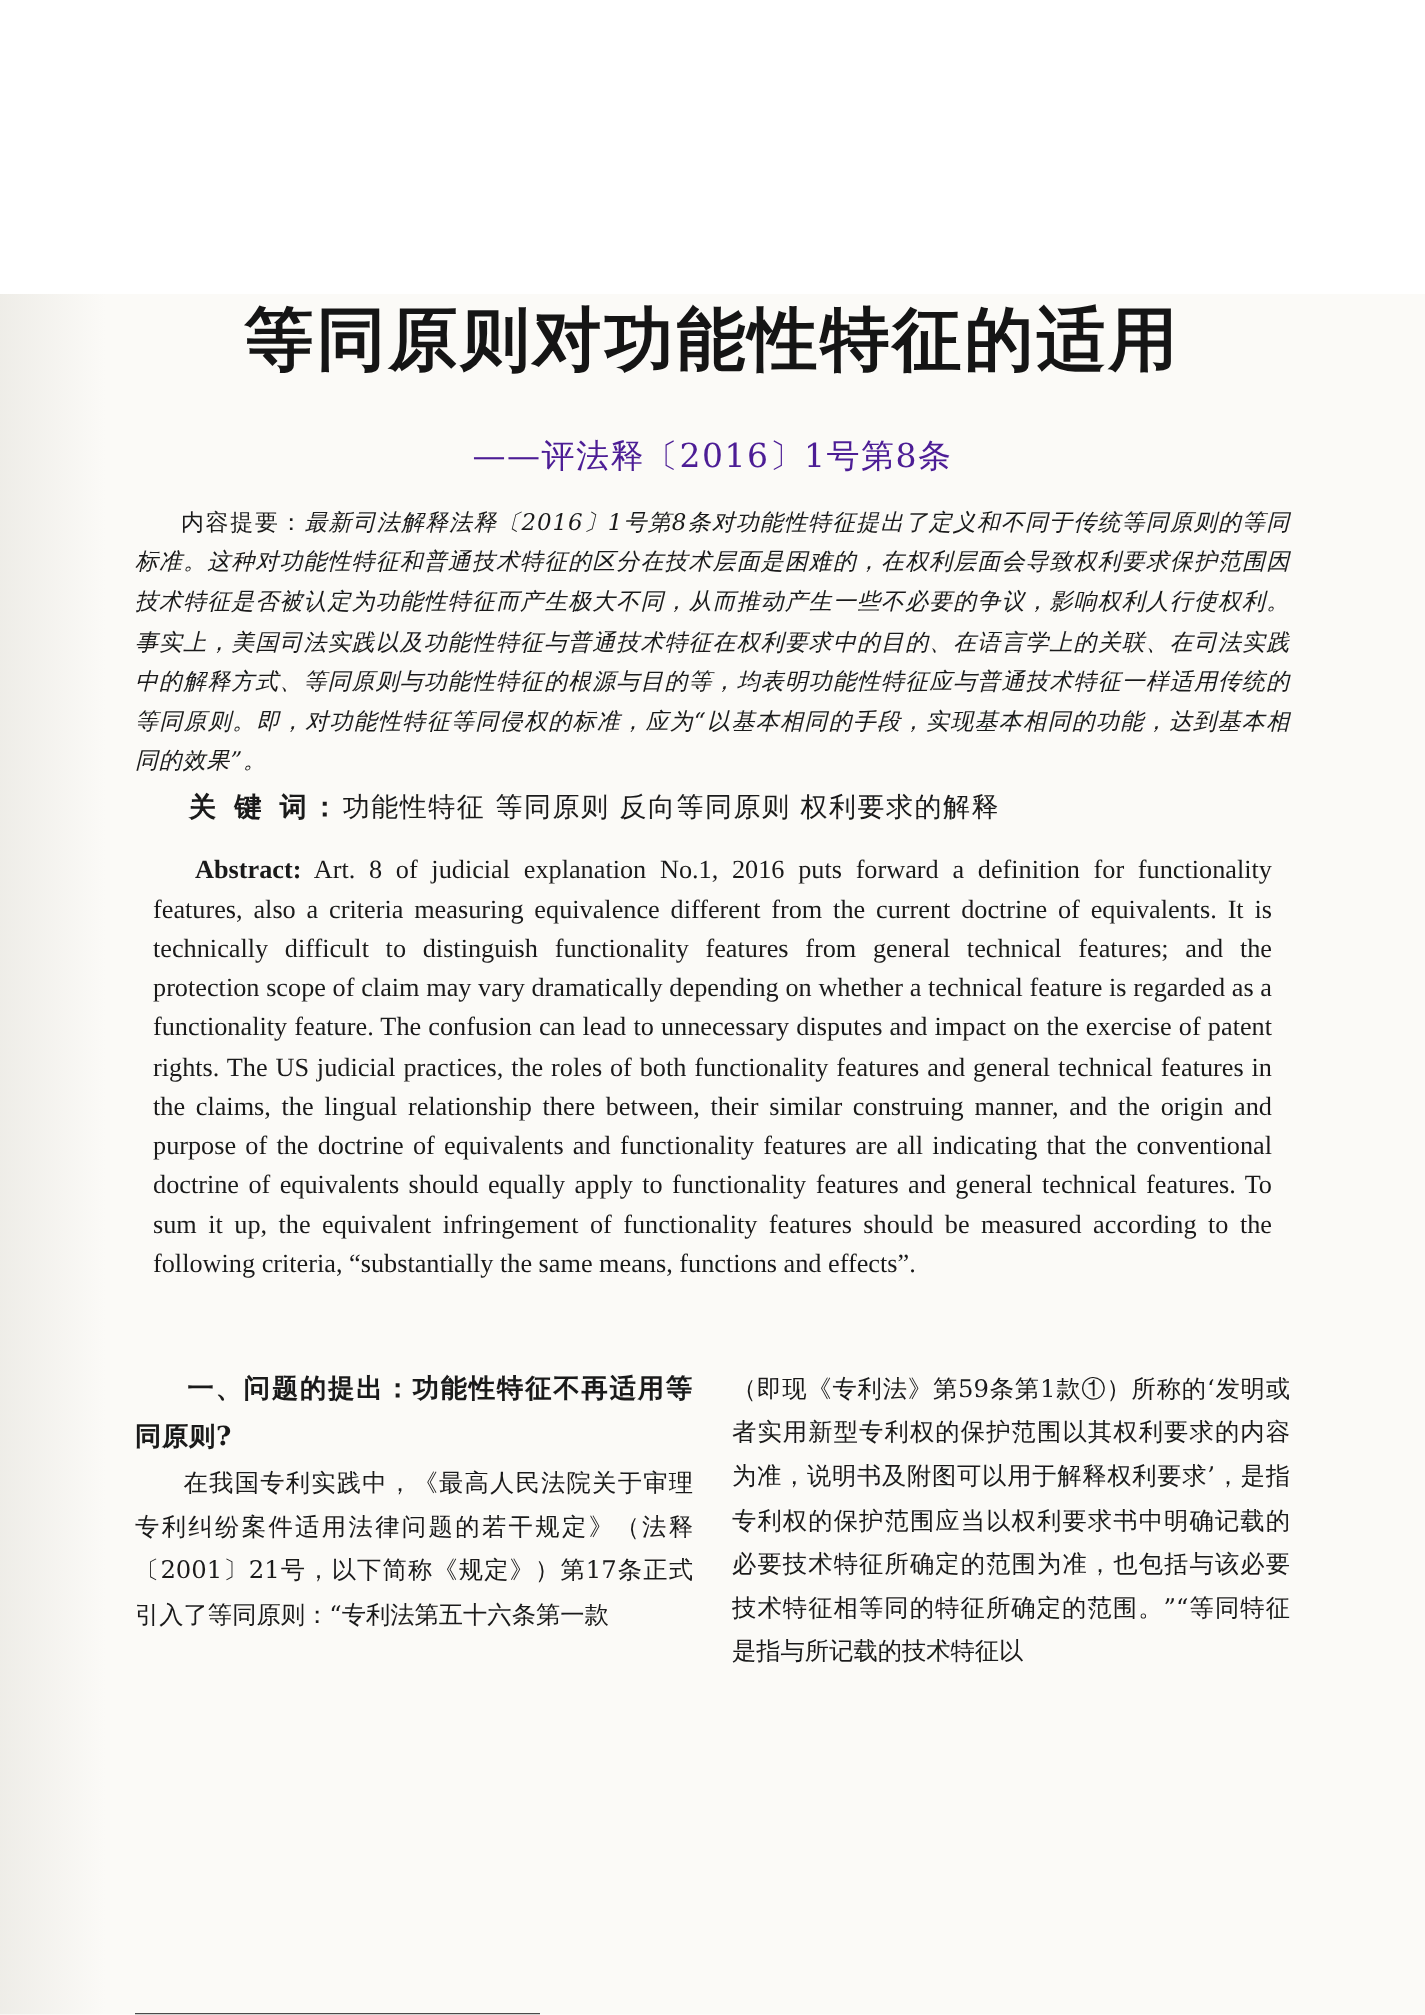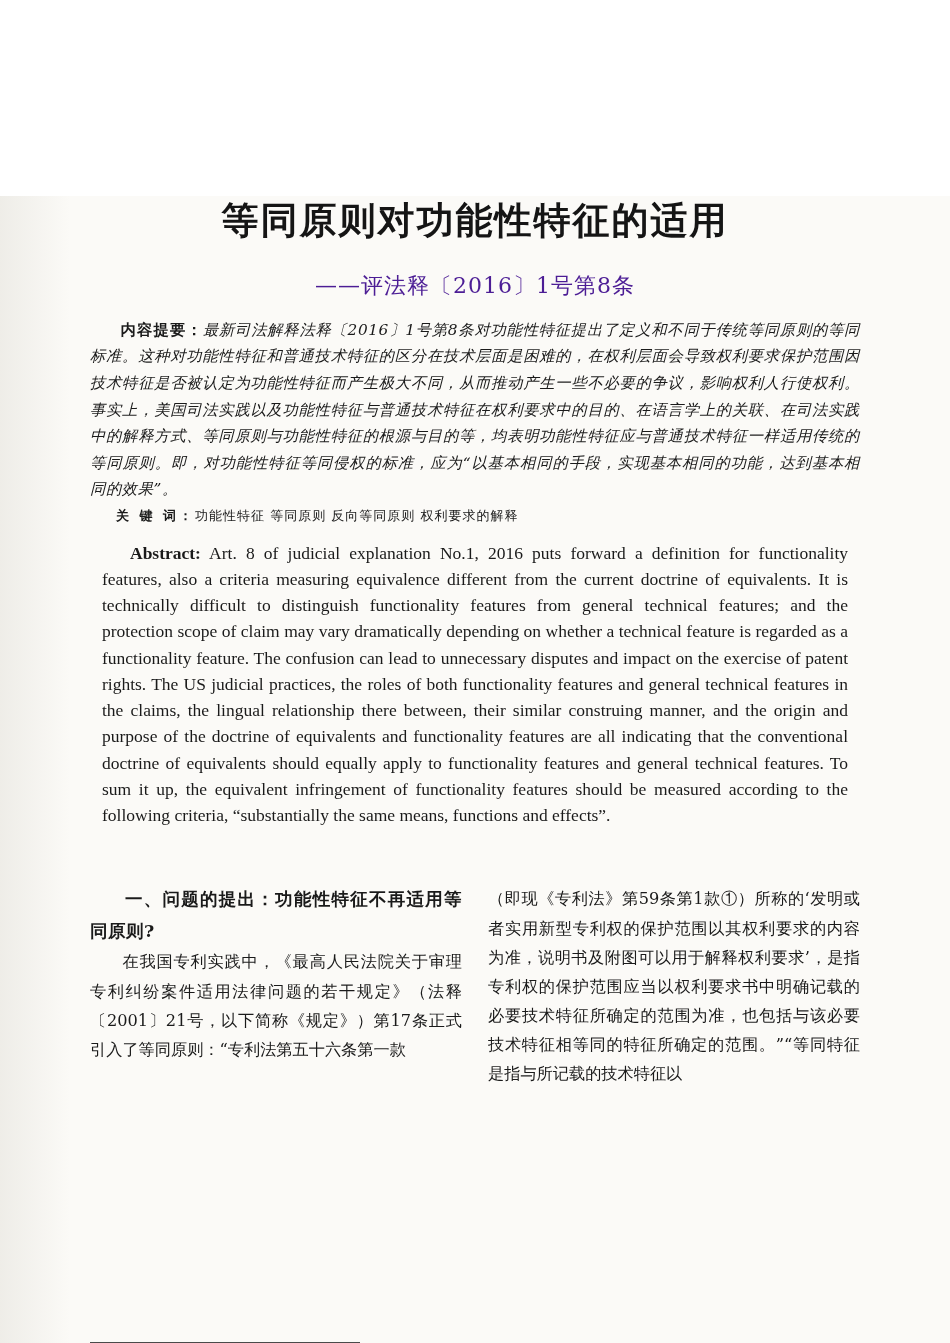--- a/index.html
+++ b/index.html
@@ -35,21 +35,21 @@
   }
   .content {
     position: relative;
     padding: 0 90px;
   }
 
   .title {
     text-align: center;
     font-family: "DejaVu Serif", serif;
     font-weight: bold;
-    font-size: 37px;
+    font-size: 46px;
     letter-spacing: 2px;
     margin-top: 196px;
     color: #151515;
   }
   .subtitle {
     text-align: center;
     font-family: "DejaVu Serif", serif;
     font-size: 22px;
     margin-top: 14px;
     letter-spacing: 1px;
@@ -67,32 +67,32 @@
     margin-top: 16px;
     font-family: "DejaVu Serif", serif;
     font-size: 15.3px;
     line-height: 1.74;
     text-align: justify;
     text-justify: inter-ideograph;
     letter-spacing: 0.6px;
     font-style: italic;
   }
   .abstract-cn .lead {
-    font-weight: bold;
+    font-weight: normal;
     font-style: normal;
     letter-spacing: 1px;
   }
   .abstract-cn p {
     margin: 0;
     text-indent: 2em;
   }
   .keywords-cn {
     margin-top: 2px;
     font-family: "DejaVu Serif", serif;
-    font-size: 13px;
+    font-size: 18px;
     line-height: 1.74;
     text-indent: 2em;
     letter-spacing: 0.6px;
   }
   .keywords-cn .lead {
     font-weight: bold;
     letter-spacing: 3px;
   }
   .kw-items { letter-spacing: 1px; }
 

